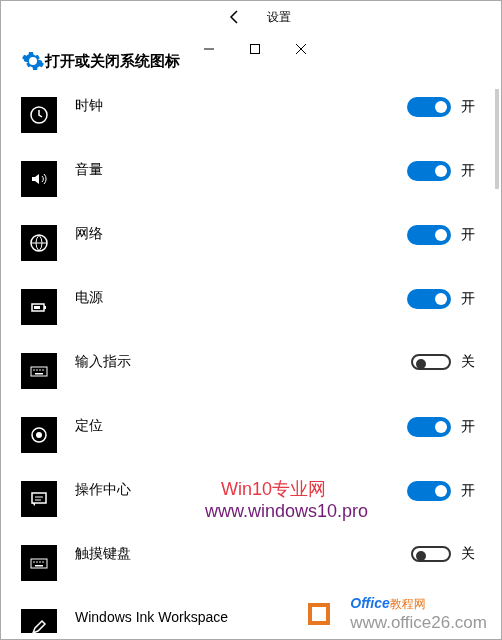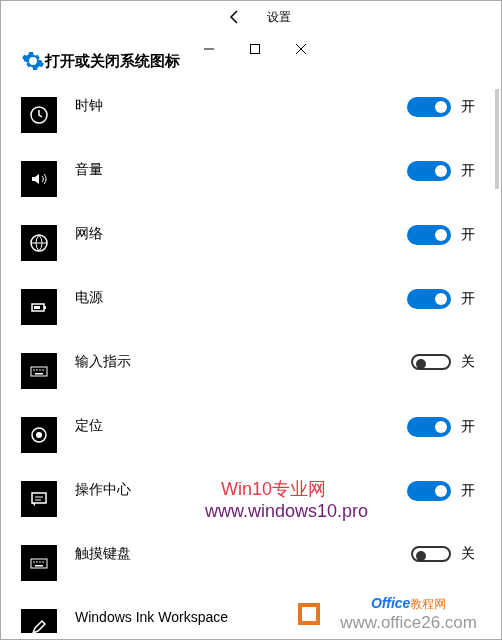--- a/index.html
+++ b/index.html
@@ -20,21 +20,21 @@
     .toggle-group { display: flex; align-items: center; gap: 10px; }
     .toggle { width: 44px; height: 20px; border-radius: 10px; position: relative; cursor: pointer; }
     .toggle.on { background: #0078d7; }
     .toggle.on::after { content: ""; position: absolute; width: 12px; height: 12px; background: #fff; border-radius: 50%; top: 4px; right: 4px; }
     .toggle.off { background: #fff; border: 2px solid #333; width: 40px; height: 16px; }
     .toggle.off::after { content: ""; position: absolute; width: 10px; height: 10px; background: #333; border-radius: 50%; top: 3px; left: 3px; }
     .toggle-label { font-size: 14px; width: 20px; }
     .scrollbar { position: absolute; right: 2px; top: 56px; width: 4px; height: 100px; background: #ccc; }
     .watermark1 { position: absolute; color: #e63946; font-size: 18px; left: 220px; top: 476px; pointer-events: none; }
     .watermark2 { position: absolute; color: #701a75; font-size: 18px; left: 204px; top: 500px; pointer-events: none; }
-    .wm-logo { position: absolute; right: 24px; bottom: 6px; display: flex; align-items: center; gap: 20px; pointer-events: none; text-align: center; }
+    .wm-logo { position: absolute; right: 14px; bottom: 6px; display: flex; align-items: center; gap: 20px; pointer-events: none; }
     .wm-sq { width: 22px; height: 22px; background: #e87722; position: relative; }
     .wm-sq::before { content:""; position: absolute; left:4px; top:4px; width:14px; height:14px; background:#fff; }
     .wm-text { font-size: 14px; color: #1a73e8; font-style: italic; font-weight: bold; }
     .wm-text2 { font-size: 12px; color: #e87722; }
     .wm-text3 { font-size: 17px; color: #999; }
     svg { display: block; }
   </style>
 </head>
 <body>
 

